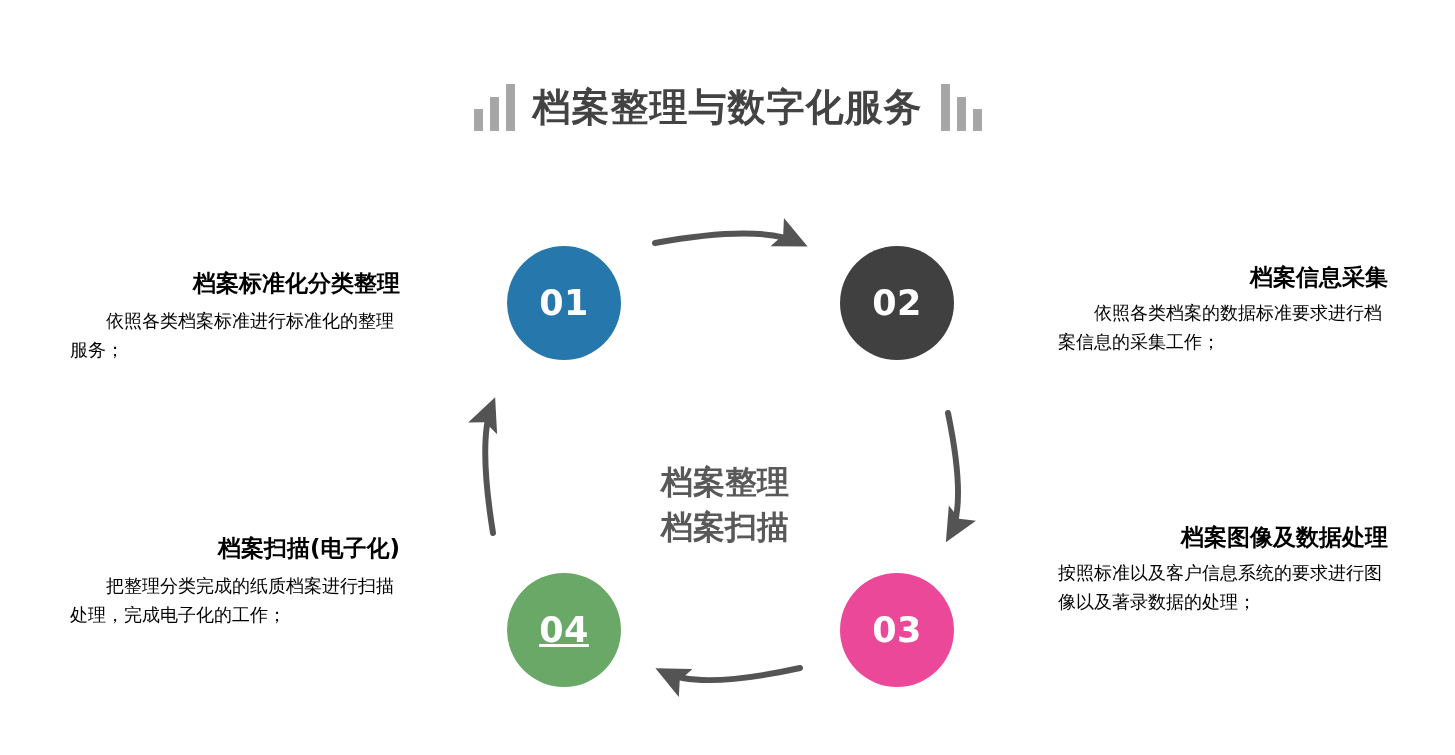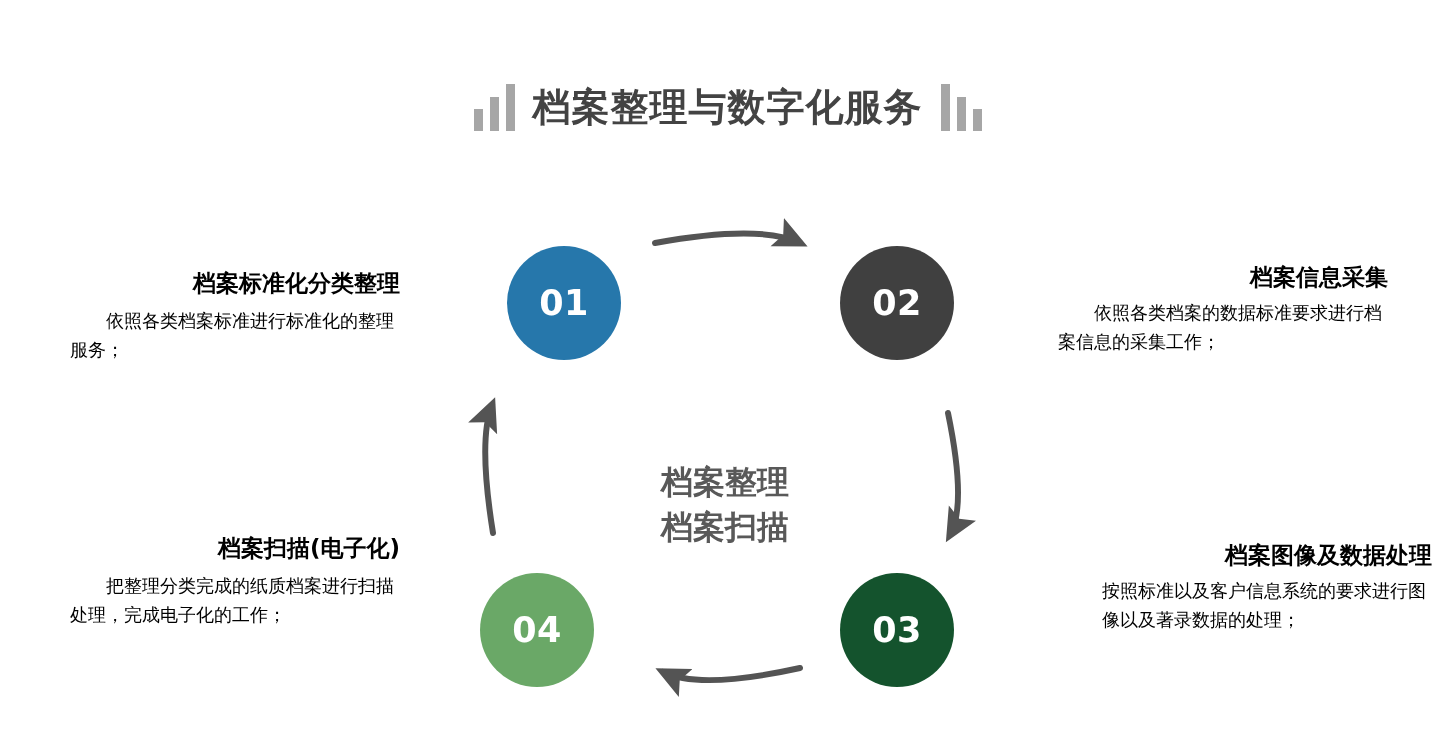--- a/index.html
+++ b/index.html
@@ -80,21 +80,21 @@
     align-items: center;
     justify-content: center;
     color: #ffffff;
     font-size: 35px;
     font-weight: bold;
     letter-spacing: 0.5px;
   }
   .c1 { left: 507px; top: 246px; }
   .c2 { left: 840px; top: 246px; }
   .c3 { left: 840px; top: 573px; }
-  .c4 { left: 480px; top: 573px; }
+  .c4 { left: 507px; top: 573px; text-decoration: underline; }
 
   .center-label {
     position: absolute;
     left: 565px;
     top: 416px;
     width: 320px;
     text-align: center;
     color: #595959;
     font-size: 32px;
     font-weight: bold;
@@ -125,21 +125,21 @@
   .tb-left  { left: 70px; }
   .tb-left .head { text-align: right; }
   .tb-left .body { text-align: left; margin-top: 8px; }
 
   .tb-right { left: 1058px; }
   .tb-right .head { text-align: right; }
   .tb-right .body { text-align: left; }
 
   .tb1 { top: 270px; }
   .tb2 { top: 264px; }
-  .tb3 { top: 542px; margin-left: 44px; }
+  .tb3 { top: 524px; }
   .tb4 { top: 535px; }
 
   .tb3 .body, .tb4 .body { text-indent: 0; }
   .tb4 .body { text-indent: 2em; }
 </style>
 </head>
 <body>
 
 <div class="title-row">
   <span class="deco-bars deco-left">
@@ -168,21 +168,21 @@
     <path d="M800,668 Q700,690 663,672" fill="none" stroke="#545454" stroke-width="6" stroke-linecap="round" marker-end="url(#ah)"></path>
     <path d="M493,533 Q478,440 492,405" fill="none" stroke="#545454" stroke-width="6" stroke-linecap="round" marker-end="url(#ah)"></path>
   </svg>
 
   <div class="circle c1" style="background:#2677ab">
     <span>01</span>
   </div>
   <div class="circle c2" style="background:#404040">
     <span>02</span>
   </div>
-  <div class="circle c3" style="background:#14532d">
+  <div class="circle c3" style="background:#ec4899">
     <span>03</span>
   </div>
   <div class="circle c4" style="background:#6aa867">
     <span>04</span>
   </div>
 
   <div class="center-label">
     <div>档案整理</div>
     <div>档案扫描</div>
   </div>

